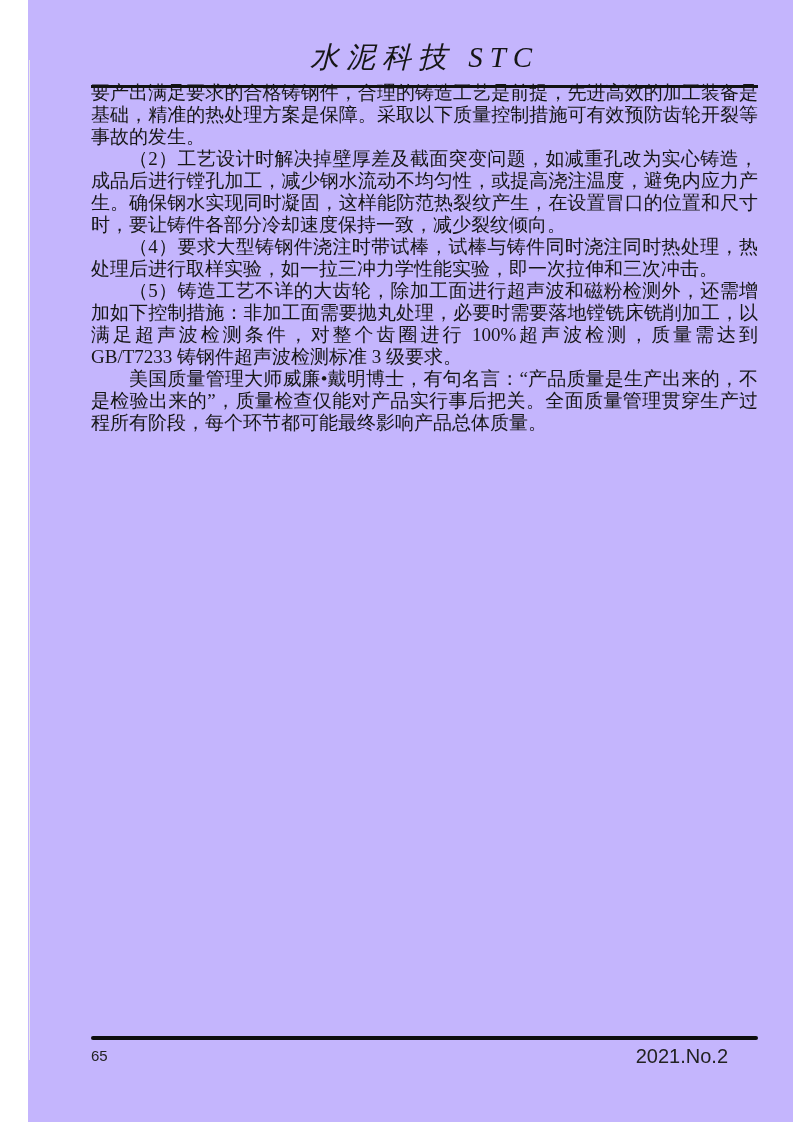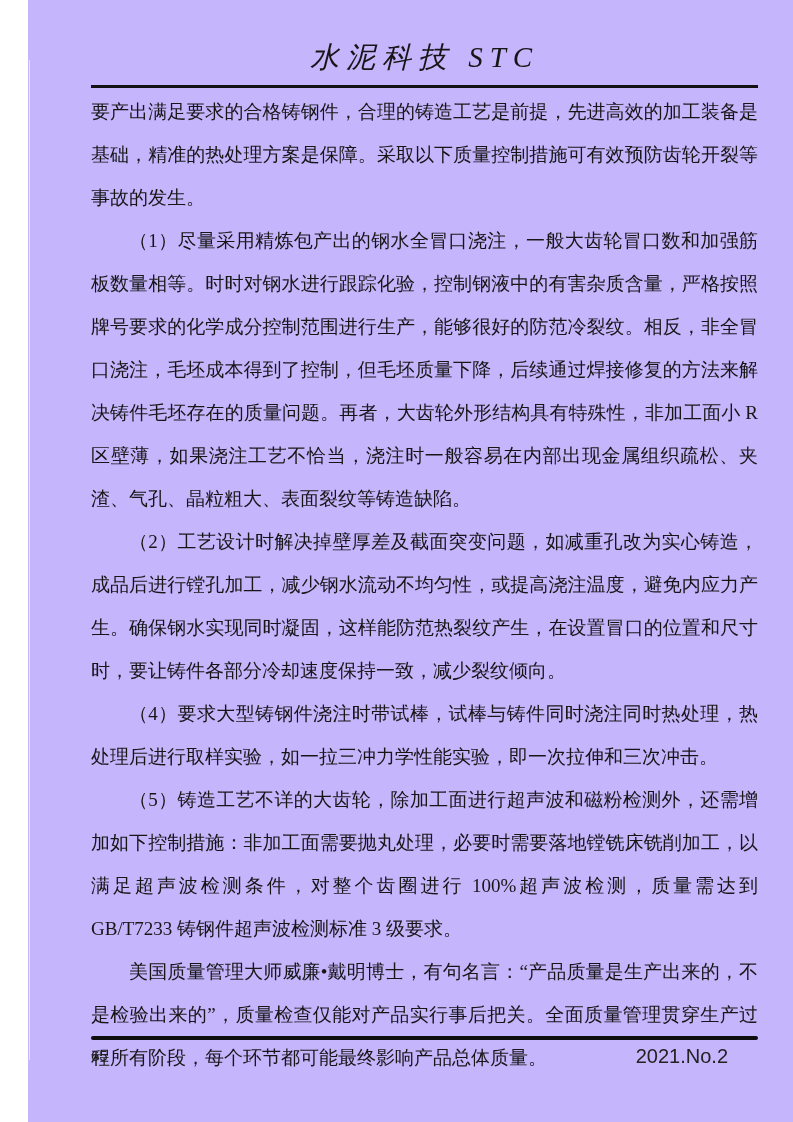--- a/index.html
+++ b/index.html
@@ -41,26 +41,26 @@
   .header-rule {
     position: absolute;
     top: 85px;
     left: 63px;
     width: 667px;
     height: 2.5px;
     background: #121212;
   }
   .body-text {
     position: absolute;
-    top: 90px;
+    top: 82px;
     left: 63px;
     width: 667px;
     color: #161616;
     font-size: 19px;
-    line-height: 43px;
+    line-height: 22px;
     text-align: justify;
     text-justify: inter-ideograph;
   }
   .body-text p {
     margin: 0;
     padding: 0;
   }
   .body-text p.indent {
     text-indent: 2em;
   }
@@ -104,21 +104,20 @@
 <div class="page">
 
   <div class="scan-edge"></div>
 
   <div class="journal-header">水泥科技 STC</div>
 
   <div class="header-rule"></div>
 
   <div class="body-text">
     <p>要产出满足要求的合格铸钢件，合理的铸造工艺是前提，先进高效的加工装备是基础，精准的热处理方案是保障。采取以下质量控制措施可有效预防齿轮开裂等事故的发生。</p>
-    <p class="indent">（1）尽量采用精炼包产出的钢水全冒口浇注，一般大齿轮冒口数和加强筋板数量相等。时时对钢水进行跟踪化验，控制钢液中的有害杂质含量，严格按照牌号要求的化学成分控制范围进行生产，能够很好的防范冷裂纹。相反，非全冒口浇注，毛坯成本得到了控制，但毛坯质量下降，后续通过焊接修复的方法来解决铸件毛坯存在的质量问题。再者，大齿轮外形结构具有特殊性，非加工面小 R 区壁薄，如果浇注工艺不恰当，浇注时一般容易在内部出现金属组织疏松、夹渣、气孔、晶粒粗大、表面裂纹等铸造缺陷。</p>
     <p class="indent">（2）工艺设计时解决掉壁厚差及截面突变问题，如减重孔改为实心铸造，成品后进行镗孔加工，减少钢水流动不均匀性，或提高浇注温度，避免内应力产生。确保钢水实现同时凝固，这样能防范热裂纹产生，在设置冒口的位置和尺寸时，要让铸件各部分冷却速度保持一致，减少裂纹倾向。</p>
     <p class="indent">（4）要求大型铸钢件浇注时带试棒，试棒与铸件同时浇注同时热处理，热处理后进行取样实验，如一拉三冲力学性能实验，即一次拉伸和三次冲击。</p>
     <p class="indent">（5）铸造工艺不详的大齿轮，除加工面进行超声波和磁粉检测外，还需增加如下控制措施：非加工面需要抛丸处理，必要时需要落地镗铣床铣削加工，以满足超声波检测条件，对整个齿圈进行 100%超声波检测，质量需达到 GB/T7233 铸钢件超声波检测标准 3 级要求。</p>
     <p class="indent">美国质量管理大师威廉•戴明博士，有句名言：“产品质量是生产出来的，不是检验出来的”，质量检查仅能对产品实行事后把关。全面质量管理贯穿生产过程所有阶段，每个环节都可能最终影响产品总体质量。</p>
   </div>
 
   <div class="footer-rule"></div>
 
   <div class="footer-row">
     <div class="page-number">65</div>

